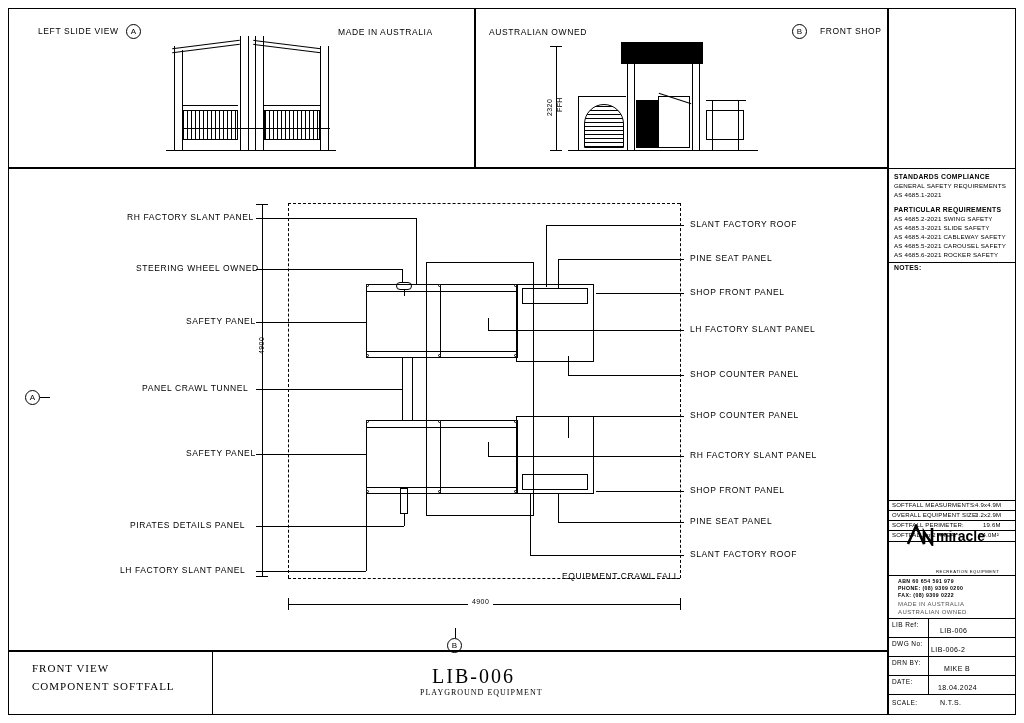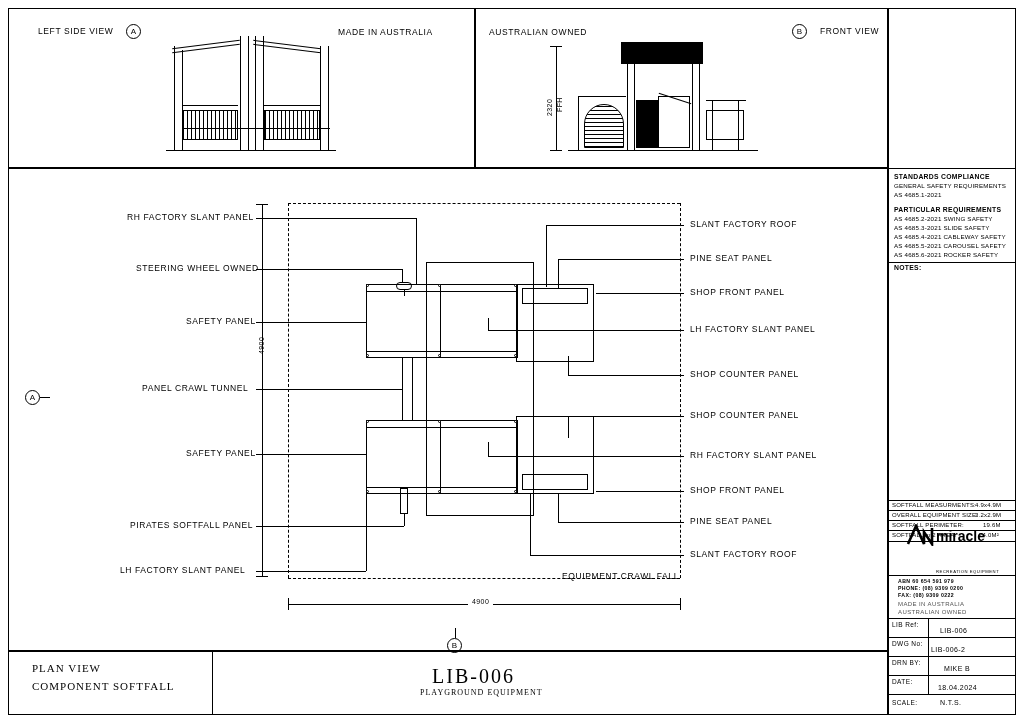--- a/index.html
+++ b/index.html
@@ -32,25 +32,25 @@
 <div id="sheet">
 
   <div class="frame" style="left:8px;top:8px;width:1008px;height:707px;"></div>
 
   <div class="frame" style="left:8px;top:8px;width:467px;height:160px;"></div>
   <div class="frame" style="left:475px;top:8px;width:413px;height:160px;"></div>
   <div class="frame" style="left:8px;top:168px;width:880px;height:483px;"></div>
   <div class="frame" style="left:8px;top:651px;width:880px;height:64px;"></div>
   <div class="frame" style="left:888px;top:8px;width:128px;height:707px;"></div>
 
-  <div class="lbl" style="left:38px;top:26px;">LEFT SIDE VIEW</div>
+  <div class="lbl" style="left:38px;top:26px;">LEFT SLIDE VIEW</div>
   <div class="circ" style="left:126px;top:24px;">A</div>
   <div class="lbl" style="left:338px;top:27px;">MADE IN AUSTRALIA</div>
   <div class="lbl" style="left:489px;top:27px;">AUSTRALIAN OWNED</div>
-  <div class="lbl" style="left:820px;top:26px;">FRONT VIEW</div>
+  <div class="lbl" style="left:820px;top:26px;">FRONT SHOP</div>
   <div class="circ" style="left:792px;top:24px;">B</div>
 
   <div class="ln h" style="left:172px;top:44px;width:68px;transform:rotate(-7deg);"></div>
   <div class="ln h" style="left:172px;top:48px;width:68px;transform:rotate(-7deg);"></div>
   <div class="ln h" style="left:253px;top:44px;width:68px;transform:rotate(7deg);"></div>
   <div class="ln h" style="left:253px;top:48px;width:68px;transform:rotate(7deg);"></div>
 
   <div class="ln v" style="left:174px;top:46px;height:104px;"></div>
   <div class="ln v" style="left:182px;top:50px;height:100px;"></div>
   <div class="ln v" style="left:240px;top:36px;height:114px;"></div>
@@ -158,21 +158,21 @@
 
   <div class="lbl" style="left:186px;top:316px;">SAFETY PANEL</div>
   <div class="ln h" style="left:256px;top:322px;width:110px;"></div>
 
   <div class="lbl" style="left:142px;top:383px;">PANEL CRAWL TUNNEL</div>
   <div class="ln h" style="left:256px;top:389px;width:146px;"></div>
 
   <div class="lbl" style="left:186px;top:448px;">SAFETY PANEL</div>
   <div class="ln h" style="left:256px;top:454px;width:110px;"></div>
 
-  <div class="lbl" style="left:130px;top:520px;">PIRATES SOFTFALL PANEL</div>
+  <div class="lbl" style="left:130px;top:520px;">PIRATES DETAILS PANEL</div>
   <div class="ln h" style="left:256px;top:526px;width:148px;"></div>
   <div class="ln v" style="left:404px;top:514px;height:12px;"></div>
 
   <div class="lbl" style="left:120px;top:565px;">LH FACTORY SLANT PANEL</div>
   <div class="ln h" style="left:256px;top:571px;width:110px;"></div>
   <div class="ln v" style="left:366px;top:494px;height:77px;"></div>
 
   <div class="lbl" style="left:690px;top:219px;">SLANT FACTORY ROOF</div>
   <div class="ln h" style="left:546px;top:225px;width:138px;"></div>
   <div class="ln v" style="left:546px;top:225px;height:62px;"></div>
@@ -204,21 +204,21 @@
   <div class="ln h" style="left:596px;top:491px;width:88px;"></div>
 
   <div class="lbl" style="left:690px;top:516px;">PINE SEAT PANEL</div>
   <div class="ln h" style="left:558px;top:522px;width:126px;"></div>
   <div class="ln v" style="left:558px;top:494px;height:28px;"></div>
 
   <div class="lbl" style="left:690px;top:549px;">SLANT FACTORY ROOF</div>
   <div class="ln h" style="left:530px;top:555px;width:154px;"></div>
   <div class="ln v" style="left:530px;top:494px;height:61px;"></div>
 
-  <div class="ttl" style="left:32px;top:662px;font-size:11px;letter-spacing:1px;">PLAN VIEW</div>
+  <div class="ttl" style="left:32px;top:662px;font-size:11px;letter-spacing:1px;">FRONT VIEW</div>
   <div class="ttl" style="left:32px;top:680px;font-size:11px;letter-spacing:1px;">COMPONENT SOFTFALL</div>
   <div class="ln v" style="left:212px;top:651px;height:64px;"></div>
   <div class="ttl" style="left:432px;top:665px;font-size:20px;letter-spacing:2px;">LIB-006</div>
   <div class="ttl" style="left:420px;top:688px;font-size:8px;letter-spacing:1px;">PLAYGROUND EQUIPMENT</div>
 
   <div class="ln h" style="left:888px;top:168px;width:128px;"></div>
   <div class="rightpanel" style="position:absolute;left:894px;top:172px;width:118px;">
     <div class="rp-title">STANDARDS COMPLIANCE</div>
     <div>GENERAL SAFETY REQUIREMENTS</div>
     <div>AS 4685.1-2021</div>

